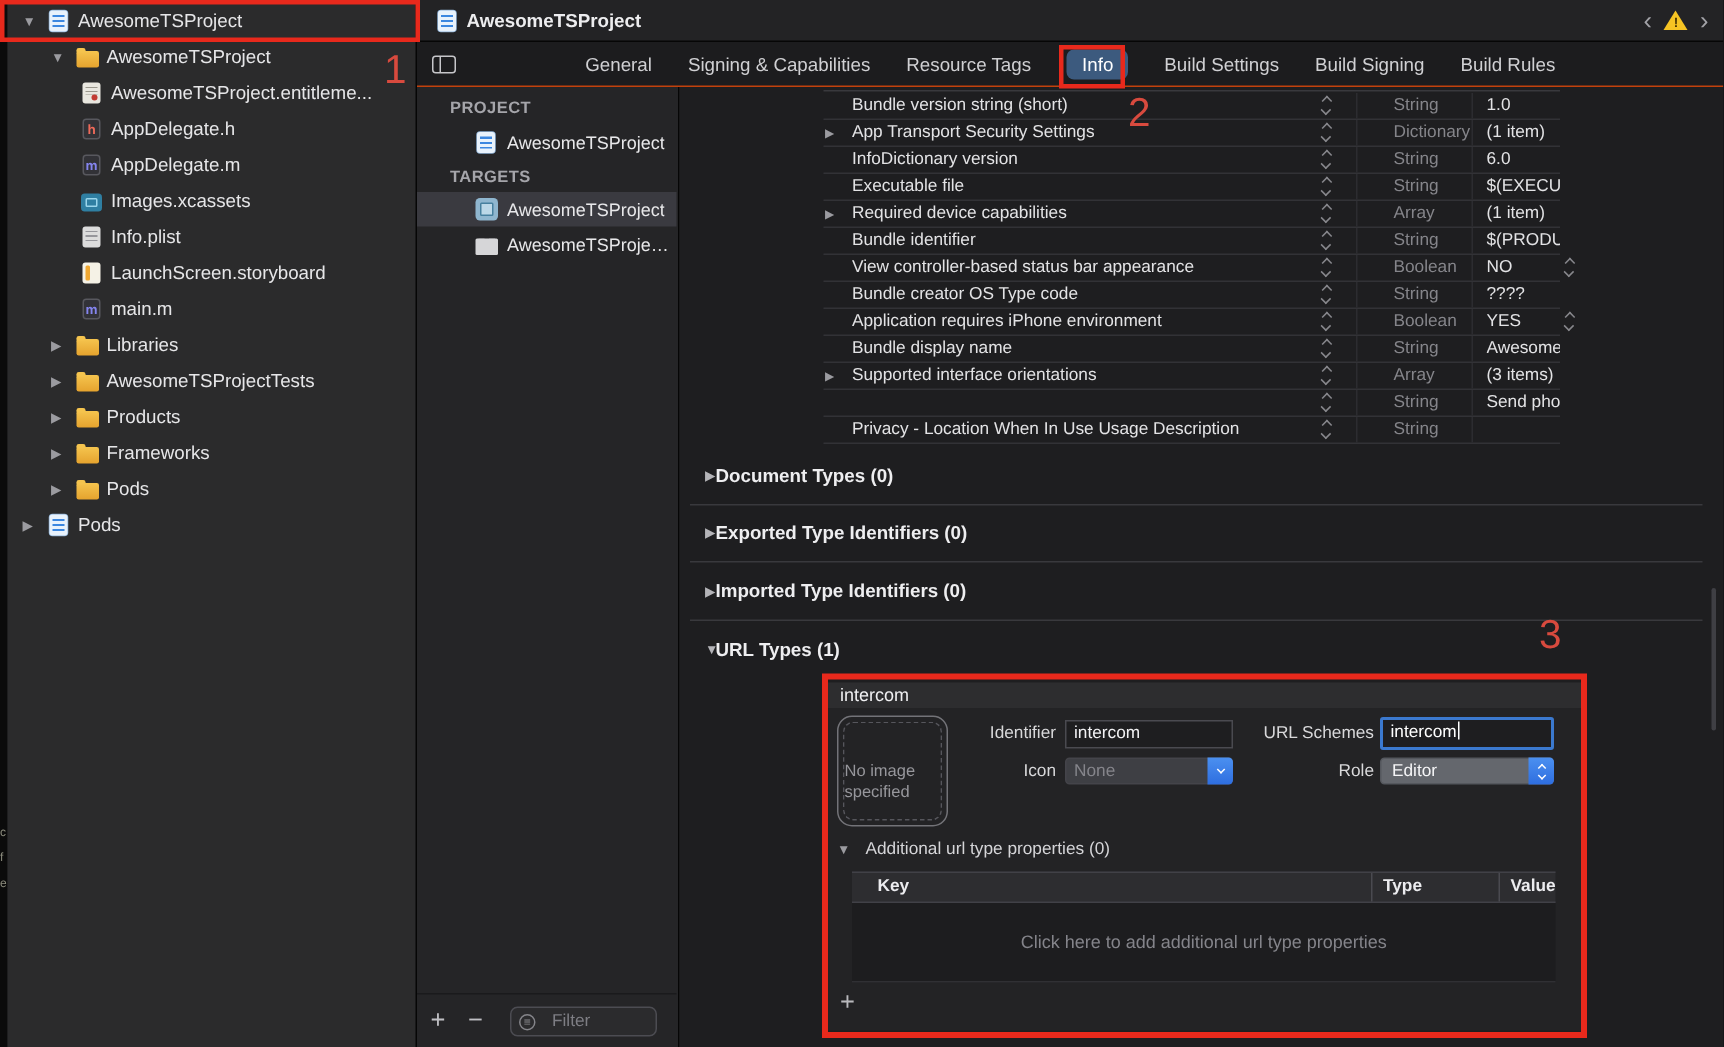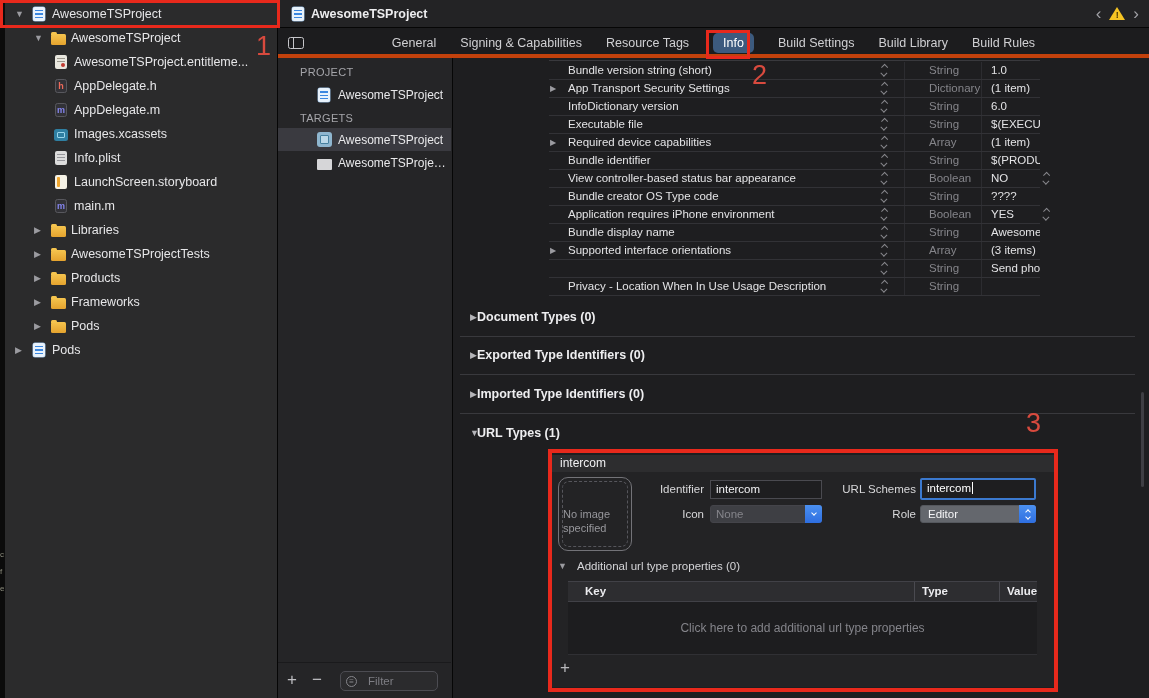--- a/index.html
+++ b/index.html
@@ -61,33 +61,33 @@
   .histnav { position:absolute; right:10px; top:0; height:28px; display:flex; align-items:center; gap:8px; }
   .chev { font-size:17px; color:#a2a2a7; line-height:26px; cursor:default; }
   .warn { position:relative; width:16px; height:14px; display:block; }
   .tri { display:block; width:0; height:0; border-left:8px solid transparent; border-right:8px solid transparent;
          border-bottom:13.5px solid #f6c423; }
   .bang { position:absolute; left:0; right:0; top:3px; text-align:center; font-weight:bold; font-size:9px;
           line-height:11px; color:#4a3500; }
 
   
   .toolbar { position:absolute; left:278px; top:28px; width:871px; height:30px; background:#1c1c1e;
-             border-bottom:4px solid #c2410c; }
+             border-bottom:1px solid #c2410c; }
   .pane-icon { position:absolute; left:10px; top:9px; width:16px; height:12px; border:1.5px solid #c6c6ca;
                border-radius:2.5px; }
   .pane-icon::before { content:""; position:absolute; left:3.5px; top:0; bottom:0; width:1.5px; background:#c6c6ca; }
   .etabs { position:absolute; left:0; right:0; top:0; height:30px; display:flex; justify-content:center;
            align-items:center; gap:24px; }
   .etab { font-size:12.5px; color:#d0d0d3; white-space:nowrap; cursor:default; }
   .etab.sel { background:#3c5a7e; color:#ffffff; padding:3px 10px; border-radius:5px; }
 
   
   .proj-panel { position:absolute; left:278px; top:58px; width:175px; height:640px; background:#252527;
                 border-right:1px solid #060606; }
-  .ph { position:absolute; left:22px; font-size:11px; font-weight:normal; color:#a5a5aa; letter-spacing:.3px; }
+  .ph { position:absolute; left:22px; font-size:11px; font-weight:bold; color:#a5a5aa; letter-spacing:.3px; }
   .ph-project { top:8px; } .ph-targets { top:54px; }
   .prow { position:absolute; left:0; right:1px; top:26px; height:22px; display:flex; align-items:center;
           padding-left:38px; gap:6px; }
   .prow span:last-child, .trgt span:last-child { font-size:12px; color:#e8e8ea; white-space:nowrap;
           overflow:hidden; text-overflow:ellipsis; }
   .trgt { position:absolute; left:0; right:1px; height:23px; display:flex; align-items:center;
           padding-left:38px; gap:6px; }
   .trgt.sel { background:#3a3a40; }
   .panel-bottom { position:absolute; left:0; right:1px; top:604px; height:36px; border-top:1px solid #1a1a1c; }
   .pb-btn { position:absolute; top:7px; font-size:17px; color:#bfbfc3; line-height:20px; }
@@ -304,21 +304,21 @@
   </header>
 
   <div class="toolbar">
     <span class="pane-icon"></span>
     <nav class="etabs" id="editor-tabs">
         <span class="etab">General</span>
         <span class="etab">Signing &amp; Capabilities</span>
         <span class="etab">Resource Tags</span>
         <span class="etab sel">Info</span>
         <span class="etab">Build Settings</span>
-        <span class="etab">Build Library</span>
+        <span class="etab">Build Signing</span>
         <span class="etab">Build Rules</span>
       </nav>
   </div>
 
   <aside class="proj-panel">
     <div class="ph ph-project">PROJECT</div>
     <div class="prow">
       <span class="nicon">
           <span class="icon-project"></span>
         </span>

